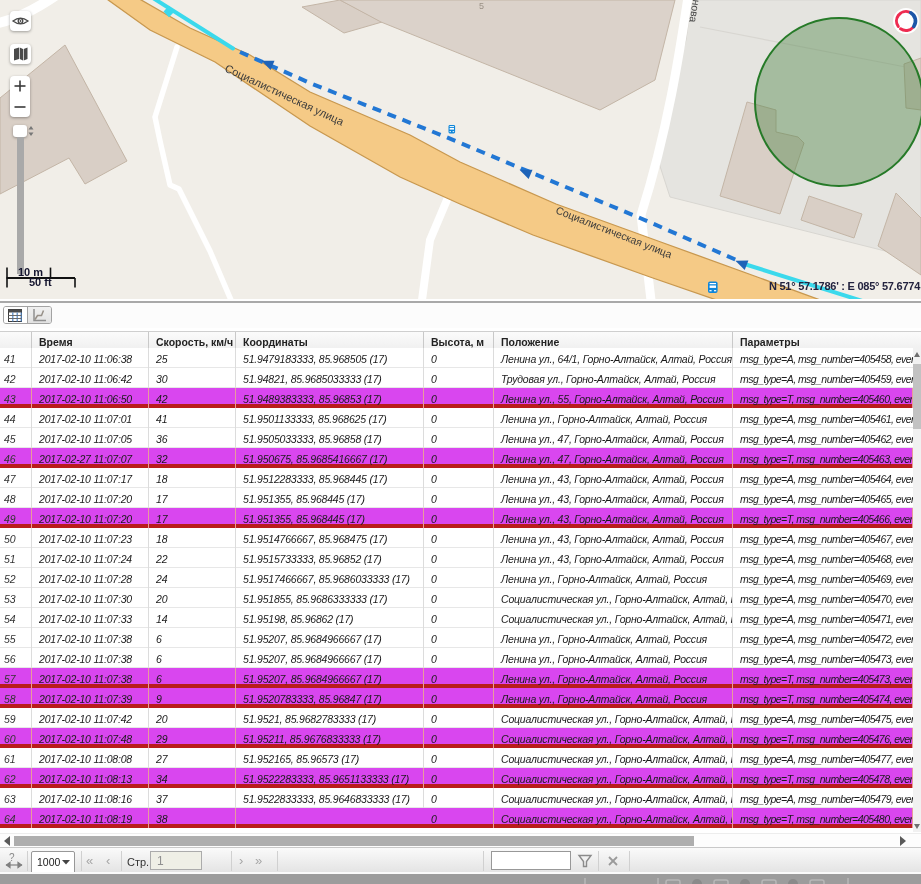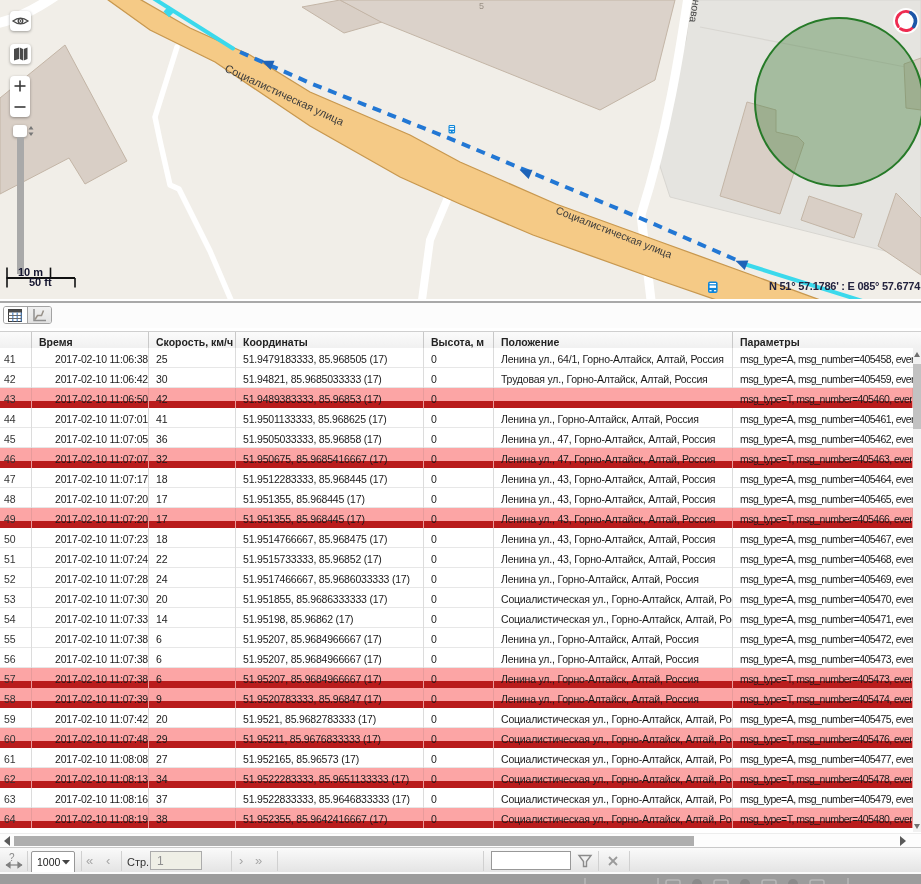--- a/index.html
+++ b/index.html
@@ -11,27 +11,27 @@
 
 #mapline1{left:0;top:301px;width:921px;height:2px;background:#a9a9a9;}
 #toolbar{left:0;top:303px;width:921px;height:25px;background:#fcfcfc;}
 #tbgroup{position:absolute;left:3px;top:3px;width:49px;height:18px;border:1px solid #a3a3a3;border-radius:3px;overflow:hidden;display:flex;}
 #tbgroup .half{width:50%;height:100%;display:flex;align-items:center;justify-content:center;}
 #tbgroup .sel{background:#fff;border-right:1px solid #a3a3a3;}
 #tbgroup .uns{background:linear-gradient(#f0f0f0,#e2e2e2);}
 
 #thead{left:0;top:331px;width:921px;height:36px;background:linear-gradient(#fbfbfb,#e5e5e5);border-top:1px solid #cfcfcf;border-bottom:1px solid #bdbdbd;}
 #thead .h{position:absolute;top:0;height:100%;font-size:10.5px;font-weight:bold;color:#222;padding:3.5px 0 0 7px;border-right:1px solid #c9c9c9;white-space:nowrap;overflow:hidden;}
-#tbody{left:0;top:348px;width:913px;height:460px;background:#fff;}
+#tbody{left:0;top:348px;width:913px;height:460px;background:#fff;font-style:italic;}
 .r{position:relative;width:913px;height:20px;background:#fff;border-bottom:1px solid #e7e7e7;}
-.r.red{background:#fca5a5;border-bottom:7px solid #b91c1c;}
+.r.red{background:#d946ef;border-bottom:4px solid #b91c1c;}
 .c{position:absolute;top:0;height:20px;font-size:10.5px;letter-spacing:-0.2px;color:#1a1a1a;padding:4.5px 0 0 7px;white-space:nowrap;overflow:hidden;border-right:1px solid #dcdcdc;}
 .red .c{border-right:1px solid #e89b9b;}
 .c0{left:0;width:32px;padding-left:4px;color:#333;}
-.c1{left:32px;width:117px;text-align:right;}
+.c1{left:32px;width:117px;}
 .c2{left:149px;width:87px;}
 .c3{left:236px;width:188px;}
 .c4{left:424px;width:70px;}
 .c5{left:494px;width:239px;}
 .c6{left:733px;width:180px;border-right:none;letter-spacing:-0.55px;}
 
 #vsb{left:913px;top:348px;width:8px;height:484px;background:#f1f1f1;}
 #vsbthumb{position:absolute;left:0px;top:16px;width:8px;height:65px;background:#c2c2c2;}
 
 #hsb{left:0;top:833px;width:921px;height:14px;background:#fdfdfd;border-top:1px solid #ededed;}
@@ -218,20 +218,21 @@
         <div class="c c4">0</div>
         <div class="c c5">Трудовая ул., Горно-Алтайск, Алтай, Россия</div>
         <div class="c c6">msg_type=A, msg_number=405459, event</div>
       </div>
 <div class="r red">
         <div class="c c0">43</div>
         <div class="c c1">2017-02-10 11:06:50</div>
         <div class="c c2">42</div>
         <div class="c c3">51.9489383333, 85.96853 (17)</div>
         <div class="c c4">0</div>
+        <div class="c c5">Ленина ул., 55, Горно-Алтайск, Алтай, Россия</div>
         <div class="c c6">msg_type=T, msg_number=405460, event</div>
       </div>
 <div class="r">
         <div class="c c0">44</div>
         <div class="c c1">2017-02-10 11:07:01</div>
         <div class="c c2">41</div>
         <div class="c c3">51.9501133333, 85.968625 (17)</div>
         <div class="c c4">0</div>
         <div class="c c5">Ленина ул., Горно-Алтайск, Алтай, Россия</div>
         <div class="c c6">msg_type=A, msg_number=405461, event</div>
@@ -240,21 +241,21 @@
         <div class="c c0">45</div>
         <div class="c c1">2017-02-10 11:07:05</div>
         <div class="c c2">36</div>
         <div class="c c3">51.9505033333, 85.96858 (17)</div>
         <div class="c c4">0</div>
         <div class="c c5">Ленина ул., 47, Горно-Алтайск, Алтай, Россия</div>
         <div class="c c6">msg_type=A, msg_number=405462, event</div>
       </div>
 <div class="r red">
         <div class="c c0">46</div>
-        <div class="c c1">2017-02-10 11:07:07</div>
+        <div class="c c1">2017-02-27 11:07:07</div>
         <div class="c c2">32</div>
         <div class="c c3">51.950675, 85.9685416667 (17)</div>
         <div class="c c4">0</div>
         <div class="c c5">Ленина ул., 47, Горно-Алтайск, Алтай, Россия</div>
         <div class="c c6">msg_type=T, msg_number=405463, event</div>
       </div>
 <div class="r">
         <div class="c c0">47</div>
         <div class="c c1">2017-02-10 11:07:17</div>
         <div class="c c2">18</div>
@@ -404,21 +405,20 @@
         <div class="c c2">37</div>
         <div class="c c3">51.9522833333, 85.9646833333 (17)</div>
         <div class="c c4">0</div>
         <div class="c c5">Социалистическая ул., Горно-Алтайск, Алтай, Россия</div>
         <div class="c c6">msg_type=A, msg_number=405479, event</div>
       </div>
 <div class="r red">
         <div class="c c0">64</div>
         <div class="c c1">2017-02-10 11:08:19</div>
         <div class="c c2">38</div>
-        <div class="c c3">51.952355, 85.9642416667 (17)</div>
         <div class="c c4">0</div>
         <div class="c c5">Социалистическая ул., Горно-Алтайск, Алтай, Россия</div>
         <div class="c c6">msg_type=T, msg_number=405480, event</div>
       </div>
 </div>
 
 <div class="abs" id="vsb">
  <svg width="8" height="12" style="position:absolute;top:1px;left:0;">
         <path d="M4 3 L7 8 L1 8 Z" fill="#6f6f6f"></path>
       </svg>

